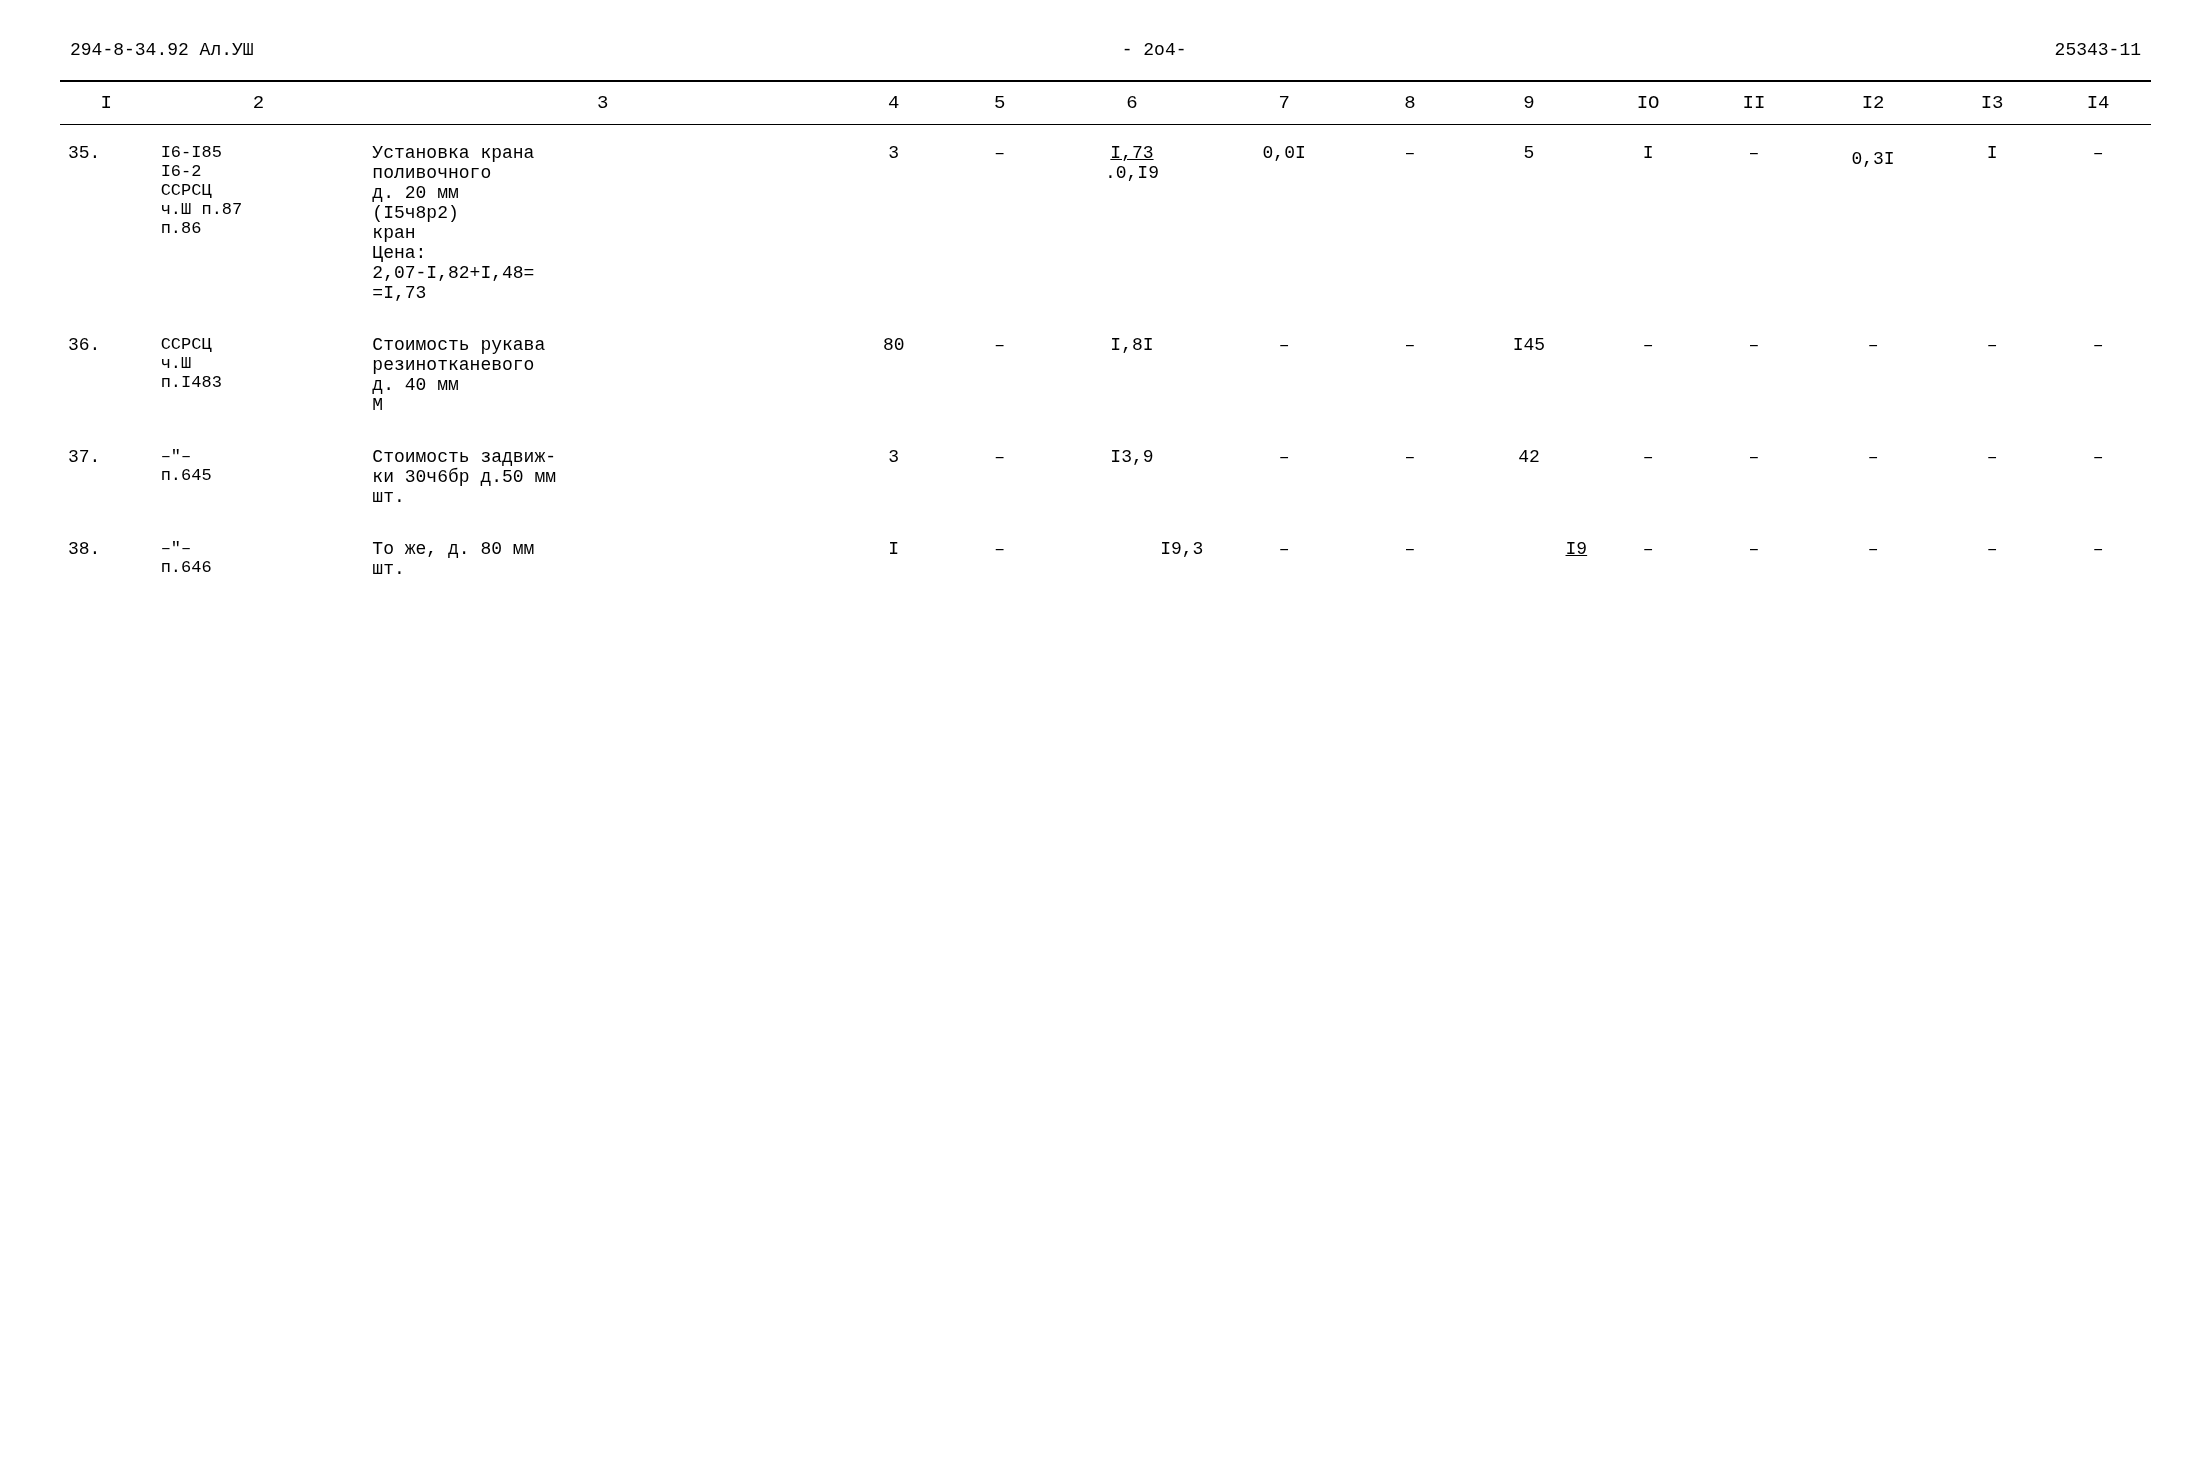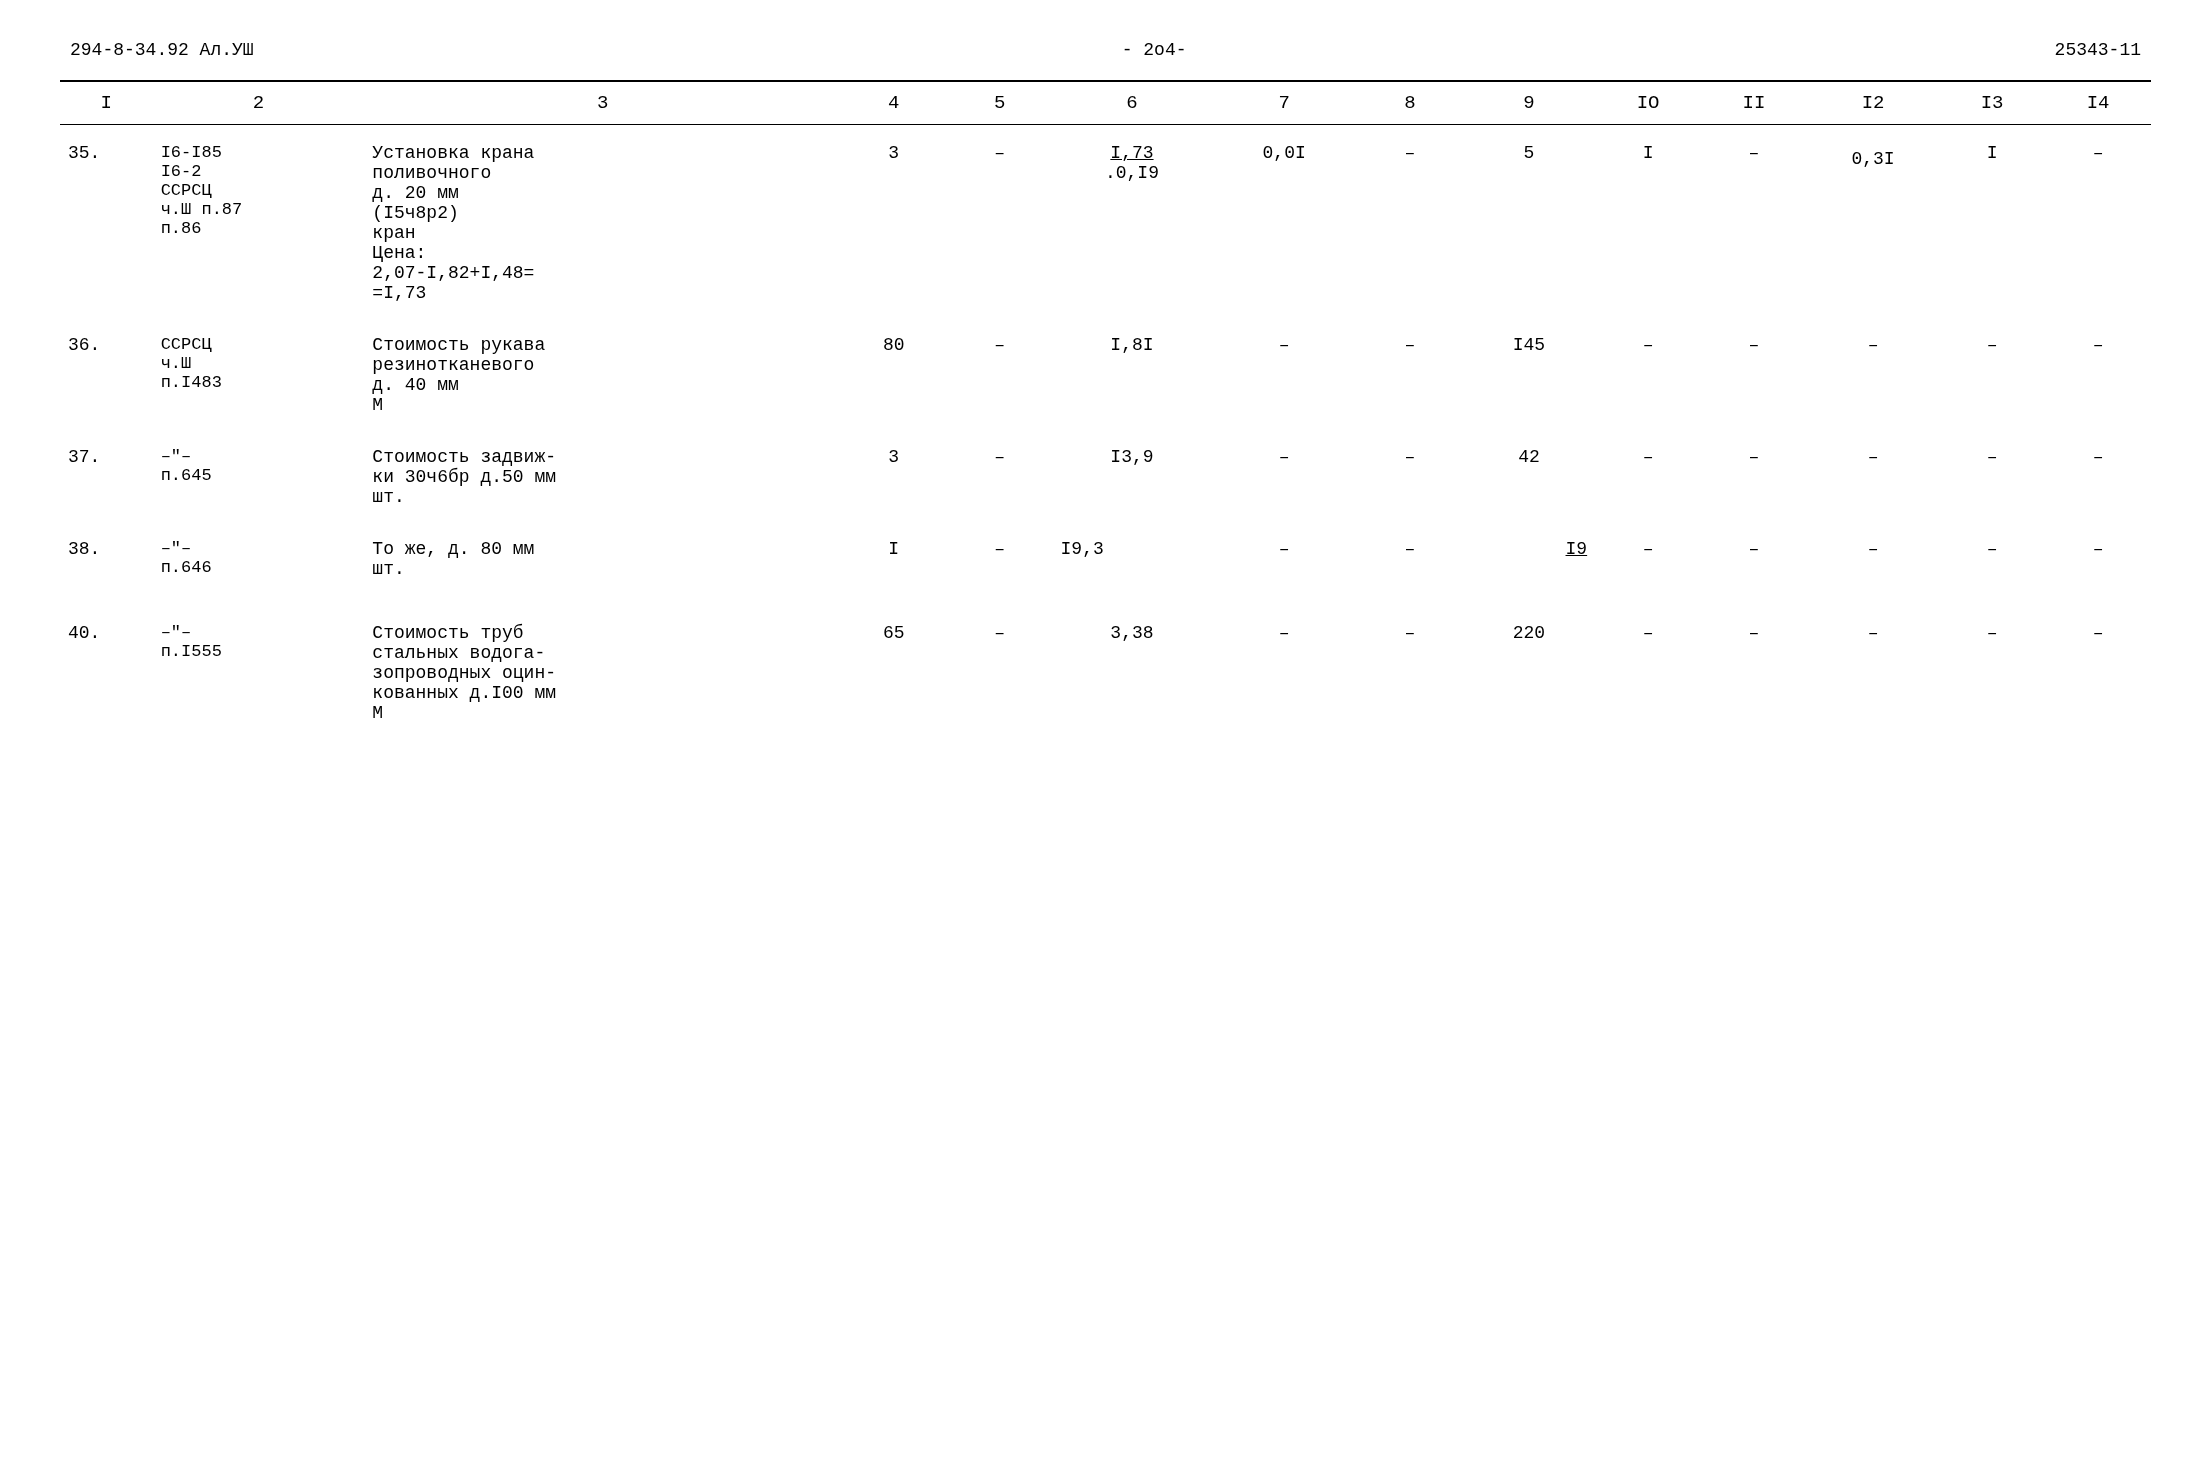--- a/index.html
+++ b/index.html
@@ -197,51 +197,30 @@
         <td colspan="14" style="height: 6px;"></td>
       </tr>
       <tr>
         <td style="padding-top: 14px; white-space: pre;">38.</td>
         <td style="padding-top: 14px; white-space: pre; font-size: 17px;">–"–
 п.646</td>
         <td style="padding-top: 14px; white-space: pre-wrap;">То же, д. 80 мм
 шт.</td>
         <td style="padding-top: 14px; text-align: center; white-space: pre;">I</td>
         <td style="padding-top: 14px; text-align: center; white-space: pre;">–</td>
-        <td style="padding-top: 14px; text-align: left; white-space: pre;">I9,3</td>
+        <td style="padding-top: 14px; text-align: right; white-space: pre;">I9,3</td>
         <td style="padding-top: 14px; text-align: center; white-space: pre;">–</td>
         <td style="padding-top: 14px; text-align: center; white-space: pre;">–</td>
         <td style="padding-top: 14px; text-align: right; white-space: pre; text-decoration: underline;">I9</td>
         <td style="padding-top: 14px; text-align: center; white-space: pre;">–</td>
         <td style="padding-top: 14px; text-align: center; white-space: pre;">–</td>
         <td style="padding-top: 14px; text-align: center; white-space: pre;">–</td>
         <td style="padding-top: 14px; text-align: center; white-space: pre;">–</td>
         <td style="padding-top: 14px; text-align: center; white-space: pre;">–</td>
       </tr>
       <tr>
         <td colspan="14" style="height: 6px;"></td>
       </tr>
       <tr>
         <td colspan="14" style="height: 6px;"></td>
-      </tr>
-      <tr>
-        <td style="padding-top: 14px; white-space: pre;">40.</td>
-        <td style="padding-top: 14px; white-space: pre; font-size: 17px;">–"–
-п.I555</td>
-        <td style="padding-top: 14px; white-space: pre-wrap;">Стоимость труб
-стальных водога-
-зопроводных оцин-
-кованных д.I00 мм
-М</td>
-        <td style="padding-top: 14px; text-align: center; white-space: pre;">65</td>
-        <td style="padding-top: 14px; text-align: center; white-space: pre;">–</td>
-        <td style="padding-top: 14px; text-align: center; white-space: pre;">3,38</td>
-        <td style="padding-top: 14px; text-align: center; white-space: pre;">–</td>
-        <td style="padding-top: 14px; text-align: center; white-space: pre;">–</td>
-        <td style="padding-top: 14px; text-align: center; white-space: pre;">220</td>
-        <td style="padding-top: 14px; text-align: center; white-space: pre;">–</td>
-        <td style="padding-top: 14px; text-align: center; white-space: pre;">–</td>
-        <td style="padding-top: 14px; text-align: center; white-space: pre;">–</td>
-        <td style="padding-top: 14px; text-align: center; white-space: pre;">–</td>
-        <td style="padding-top: 14px; text-align: center; white-space: pre;">–</td>
       </tr>
     </tbody>
 </table>
 
 </body></html>

